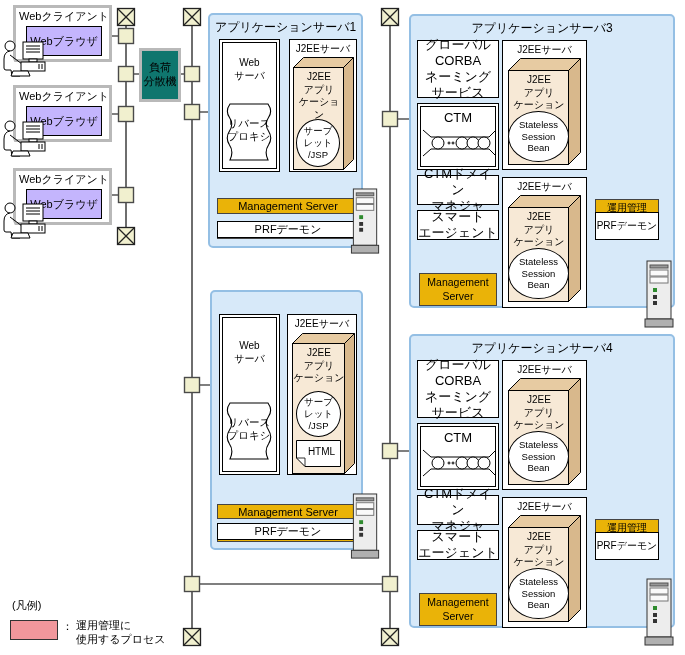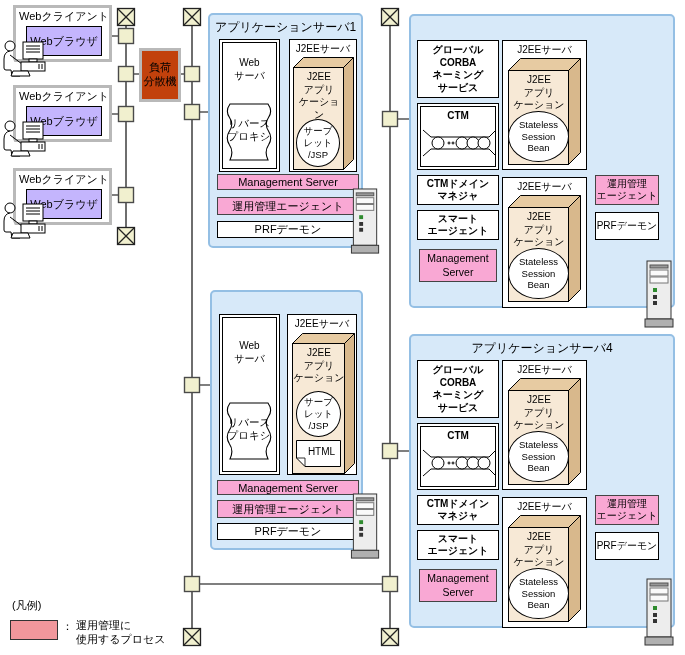--- a/index.html
+++ b/index.html
@@ -14,35 +14,35 @@
   .net .node{fill:#f1f0cf;stroke:#4a4a4a;stroke-width:1.4;}
   .net .endp{fill:#f1f0cf;stroke:#222;stroke-width:1.3;}
   .net .endx{stroke:#222;stroke-width:1.2;}
   
   .client{background:#fff;border:3px solid #b9b9b9;z-index:2;box-sizing:border-box;}
   .client-title{position:absolute;top:1px;left:0;right:0;text-align:right;font-size:11px;}
   .browser{position:absolute;left:10px;top:18px;width:74px;height:28px;border:1px solid #000;
            display:flex;align-items:center;justify-content:center;font-size:11px;background:#c4b5fd;}
   .person{z-index:3;}
   
-  .lb{background:#c2410c;border:3px solid #b9b9b9;z-index:2;display:flex;align-items:center;
+  .lb{background:#0f766e;border:3px solid #b9b9b9;z-index:2;display:flex;align-items:center;
       justify-content:center;font-size:11px;box-sizing:border-box;}
   
   .appbox{background:#d7e9f9;border:2px solid #94bfe4;border-radius:5px;z-index:2;box-sizing:border-box;}
   .app-title{position:absolute;top:4px;left:0;right:0;text-align:center;font-size:12px;}
   
   .wbox{position:absolute;background:#fff;border:1px solid #000;box-sizing:border-box;}
   .dbl{position:absolute;background:#fff;border:1px solid #000;padding:2px;box-sizing:border-box;}
   .dbl-inner{border:1px solid #000;width:100%;height:100%;box-sizing:border-box;position:relative;background:#fff;}
-  .pinkbar{position:absolute;background:#f9a8d4;border:1px solid #444;box-sizing:border-box;
-           display:flex;align-items:center;justify-content:center;font-size:11px;}
+  .pinkbar{position:absolute;background:#eab308;border:1px solid #444;box-sizing:border-box;
+           display:flex;align-items:center;justify-content:center;font-size:11px;margin-top:24px;}
   .whitebar{position:absolute;background:#fff;border:1px solid #000;box-sizing:border-box;
             display:flex;align-items:center;justify-content:center;font-size:11px;}
   .boxlabel{position:absolute;left:0;right:0;text-align:center;font-size:10px;}
-  .smalllabel{font-size:10px;font-weight:bold;}
+  .smalllabel{font-size:13px;}
   
   .unit{position:absolute;}
   .unit svg{position:absolute;left:0;top:0;}
   .face-front{fill:#f7e9d6;stroke:#000;stroke-width:1;}
   .face-top{fill:#e7cba2;stroke:#000;stroke-width:1;}
   .face-side{fill:#d8b88c;stroke:#000;stroke-width:1;}
   .unit-text{position:absolute;font-size:10px;}
   .circle{position:absolute;background:#fff;border:1px solid #000;border-radius:50%;
           display:flex;align-items:center;justify-content:center;font-size:9.5px;box-sizing:border-box;}
   
@@ -267,20 +267,21 @@
           <div class="dtxt">HTML</div>
         </div>
       </div>
     </div>
     <div class="pinkbar" style="left:5px;top:188px;width:142px;height:15px;">Management Server</div>
     <div class="pinkbar" style="left:5px;top:208px;width:142px;height:18px;">運用管理エージェント</div>
     <div class="whitebar" style="left:5px;top:231px;width:142px;height:17px;">PRFデーモン</div>
   </div>
 
   <div class="abs appbox" style="left:409px;top:14px;width:266px;height:294px;">
+    <div class="app-title">アプリケーションサーバ3</div>
     <div class="wbox ml smalllabel" style="left:6px;top:24px;width:82px;height:58px;display:flex;align-items:center;justify-content:center;">グローバル
 CORBA
 ネーミング
 サービス</div>
     <div class="dbl" style="left:6px;top:87px;width:82px;height:67px;">
       <div class="dbl-inner">
         <div class="boxlabel smalllabel" style="top:3px;">CTM</div>
         <svg class="ctmicon" style="position:absolute;left:2px;top:20px;" width="72" height="32" viewBox="0 0 72 32">
           <line x1="8" y1="10" x2="66" y2="10"></line>
             <line x1="8" y1="22" x2="66" y2="22"></line>

